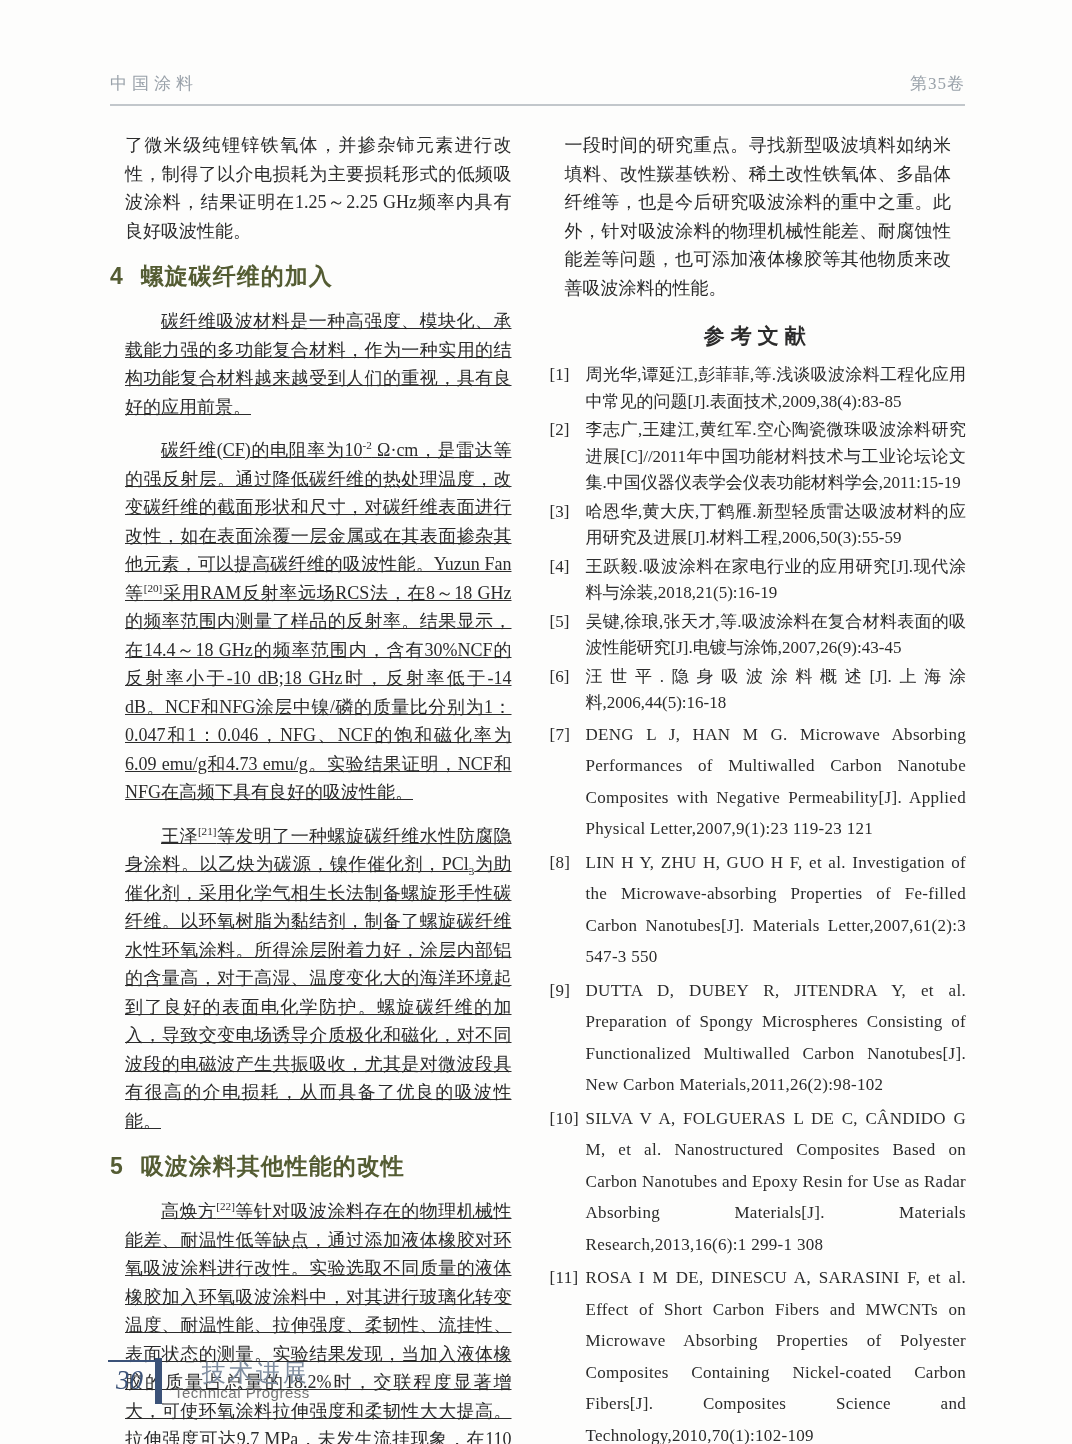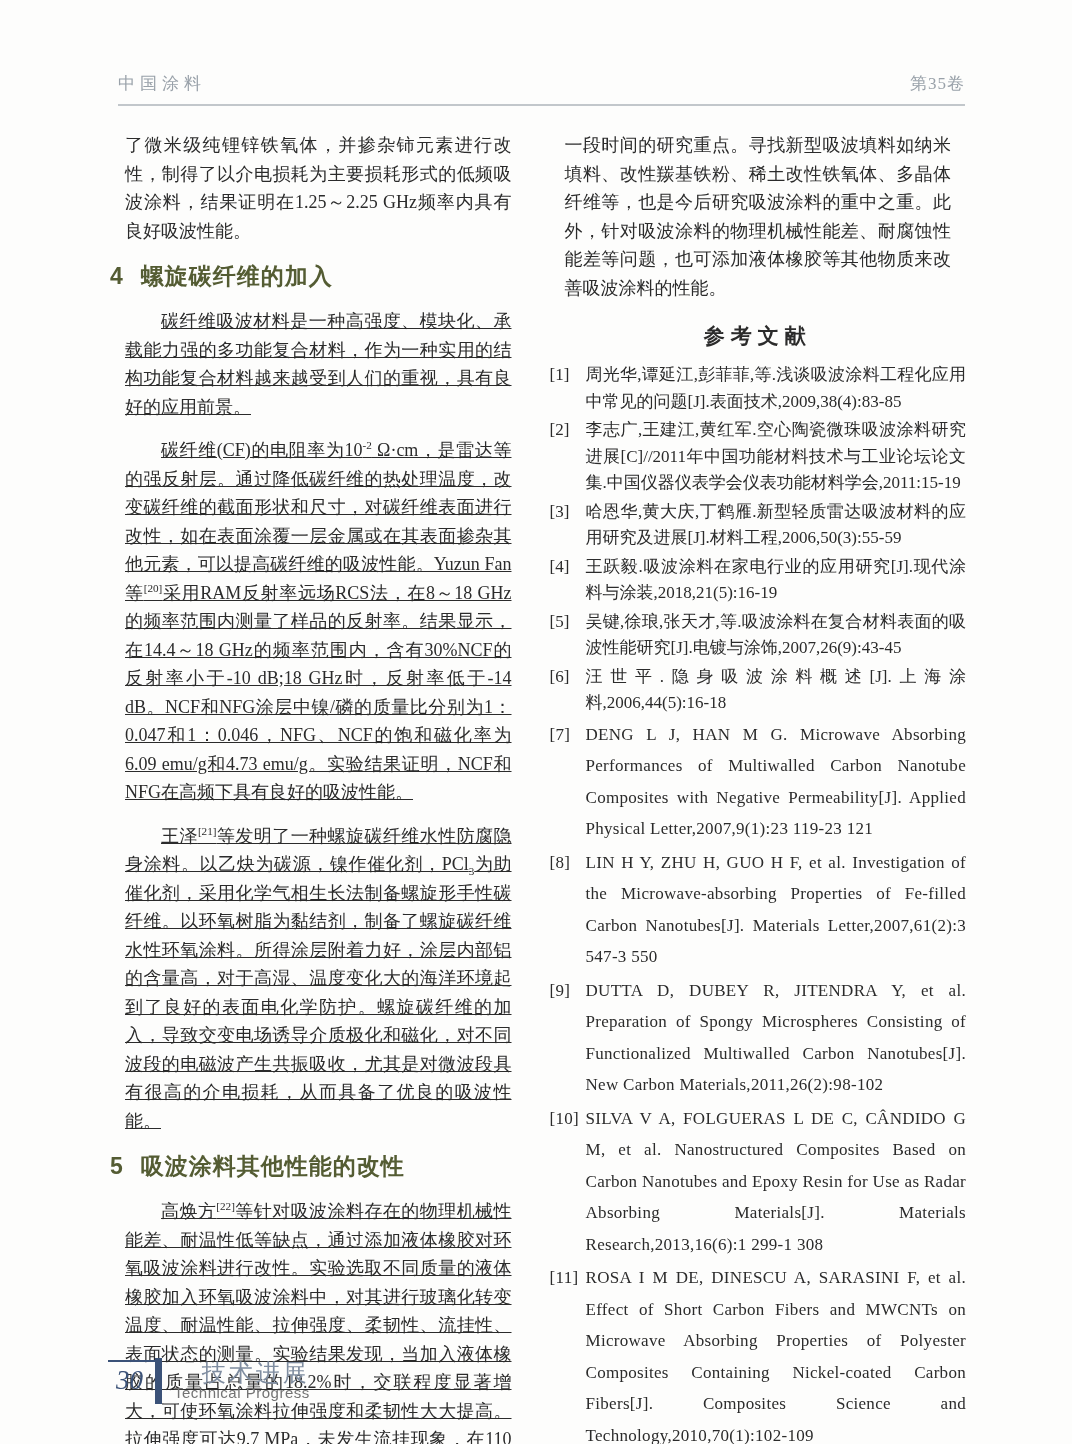--- a/index.html
+++ b/index.html
@@ -20,21 +20,20 @@
   }
   .page{position:absolute;inset:0;}
   
   .page-header{
     position:absolute;top:72px;left:110px;right:107px;
     display:flex;justify-content:space-between;align-items:flex-end;
     padding-bottom:9px;
     border-bottom:2px solid #c2c7cb;
     color:var(--header-gray);
     font-size:17px;
-    margin-left:8px;
   }
   .journal-name{letter-spacing:5px;}
   .volume-label{letter-spacing:1px;}
   
   .columns{
     position:absolute;top:116px;left:110px;width:856px;
     display:flex;gap:23px;
   }
   .col{flex:1 1 0;min-width:0;}
   .col p{

